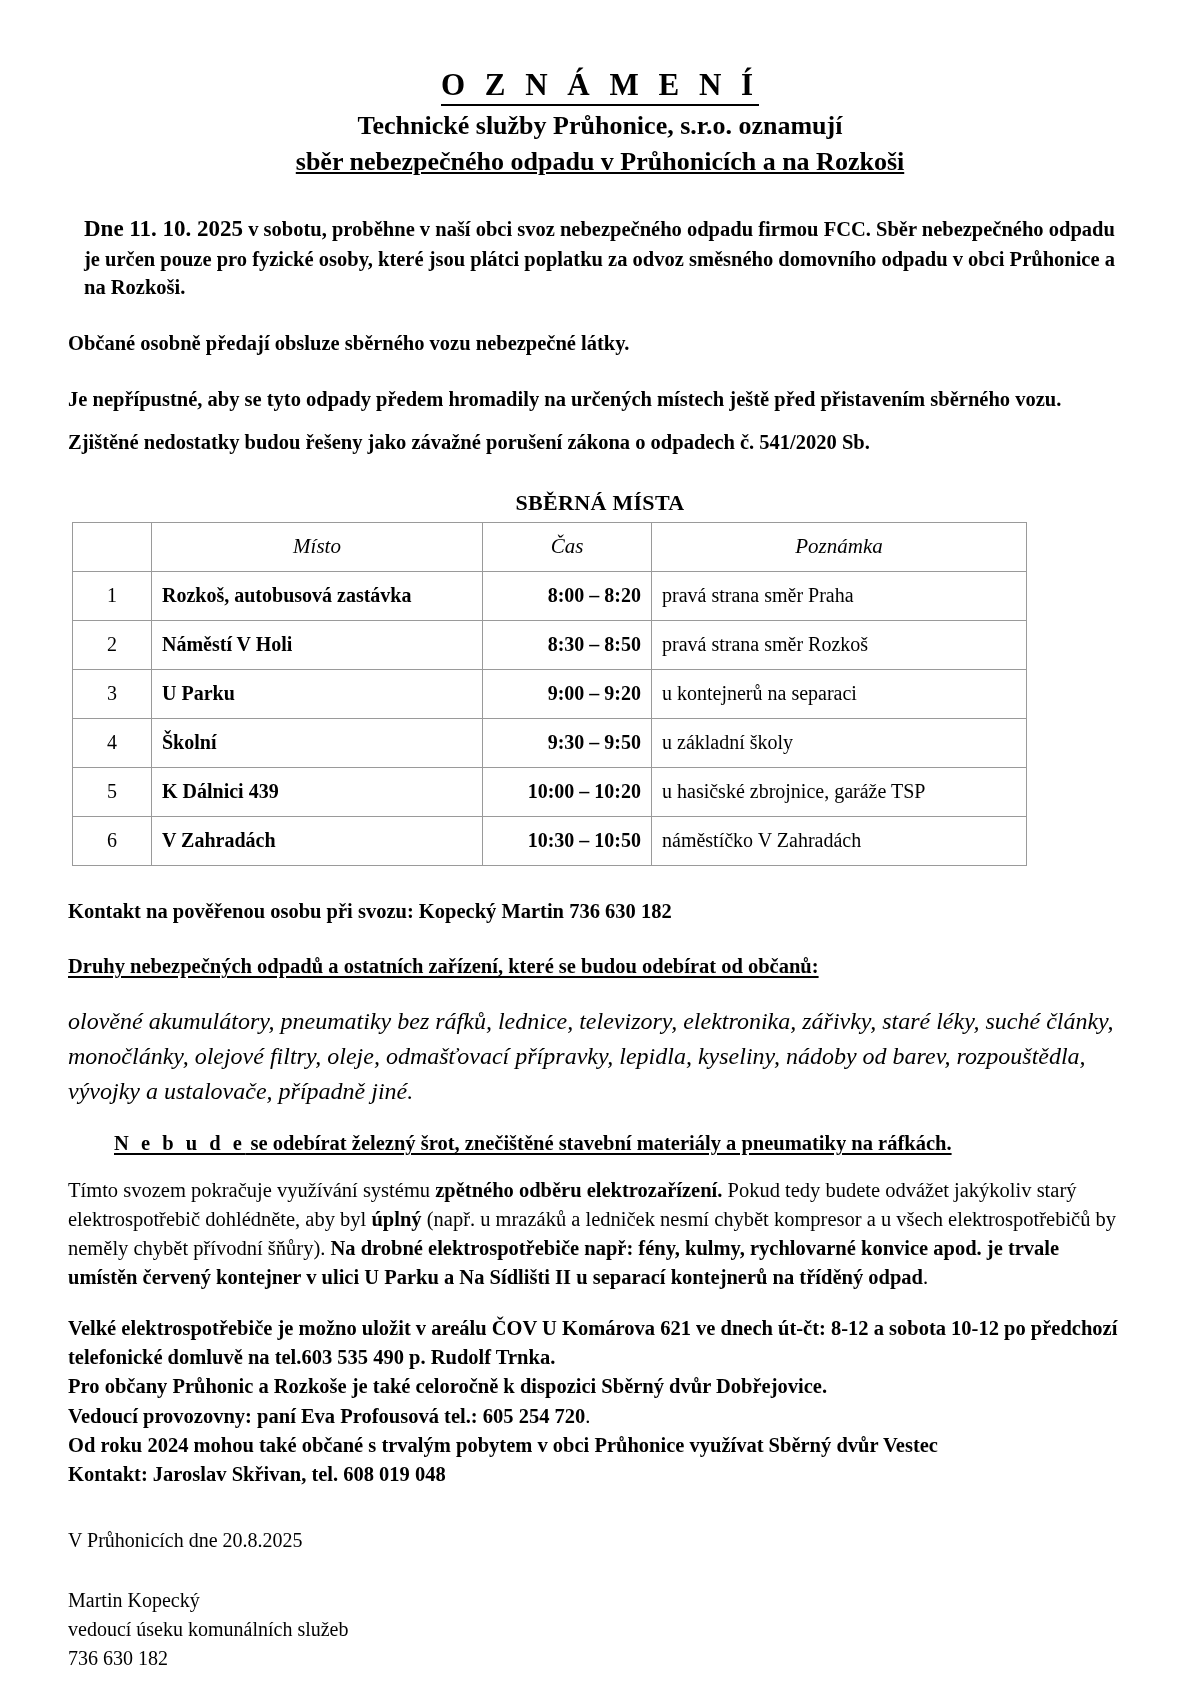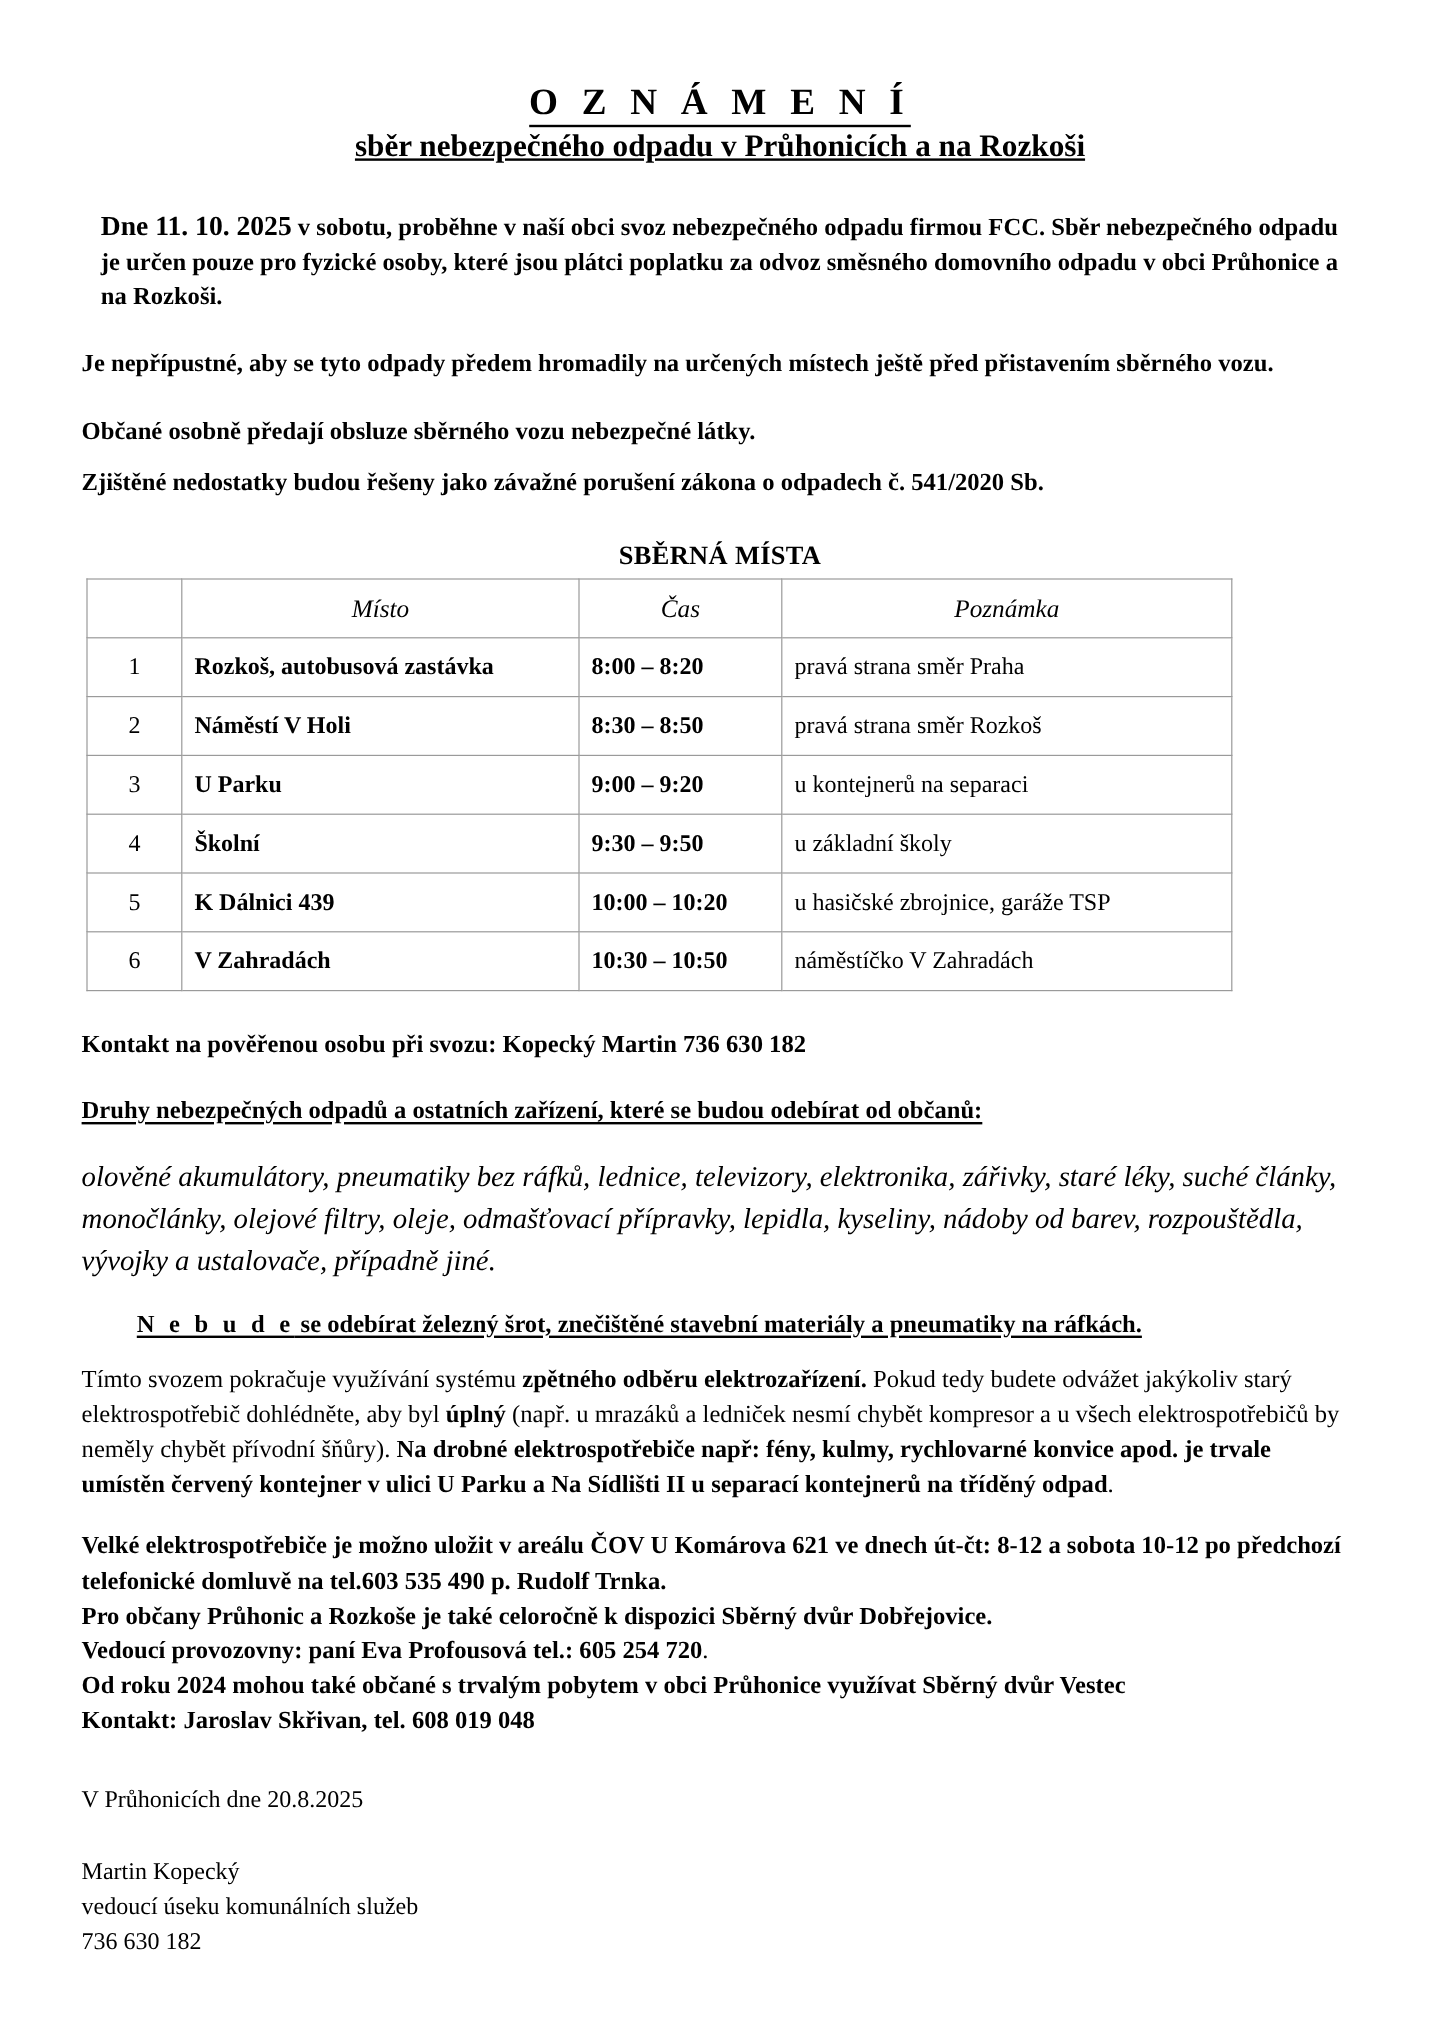--- a/index.html
+++ b/index.html
@@ -86,21 +86,21 @@
     height: 34px;
   }
   table.sberna th {
     font-weight: normal;
     font-style: italic;
     font-size: 21px;
     text-align: center;
   }
   .col-num  { width: 58px; text-align: center; font-weight: normal; font-size: 20px; }
   .col-misto{ width: 310px; font-weight: bold; }
-  .col-cas  { width: 148px; text-align: left; font-weight: bold; }
+  .col-cas  { width: 148px; text-align: right; font-weight: bold; }
   .col-pozn { width: 354px; font-weight: normal; margin-top: 25px; }
 
   
   .contact-line {
     font-size: 20.5px;
     font-weight: bold;
     margin-top: 34px;
   }
   .ul-heading {
     font-size: 20.5px;
@@ -159,27 +159,28 @@
   }
 </style>
 </head>
 <body>
 
 <div class="page">
 
   <h1 class="doc-title">
     <span class="ul">O Z N Á M E N Í</span>
   </h1>
+  <div class="doc-subtitle">Technické služby Průhonice, s.r.o. oznamují</div>
   <div class="doc-subtitle2">sběr nebezpečného odpadu v Průhonicích a na Rozkoši</div>
 
   <p class="para gap-lg"><span class="big">Dne 11. 10. 2025</span><span> v sobotu, proběhne v naší obci svoz nebezpečného odpadu firmou FCC. Sběr nebezpečného odpadu je určen pouze pro fyzické osoby, které jsou plátci poplatku za odvoz směsného domovního odpadu v obci Průhonice a na Rozkoši.</span></p>
 
+  <p class="para gap-md">Občané osobně předají obsluze sběrného vozu nebezpečné látky.</p>
+
   <p class="para gap-md">Je nepřípustné, aby se tyto odpady předem hromadily na určených místech ještě před přistavením sběrného vozu.</p>
-
-  <p class="para gap-md">Občané osobně předají obsluze sběrného vozu nebezpečné látky.</p>
   <p class="para gap-sm">Zjištěné nedostatky budou řešeny jako závažné porušení zákona o odpadech č. 541/2020 Sb.</p>
 
   <div class="table-caption">SBĚRNÁ MÍSTA</div>
 
   <table class="sberna">
     <thead>
       <tr>
         <th class="col-num"></th>
         <th class="col-misto">Místo</th>
         <th class="col-cas">Čas</th>

